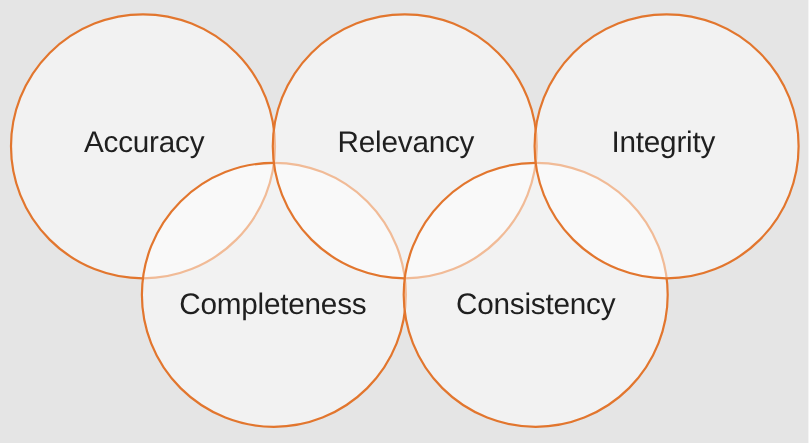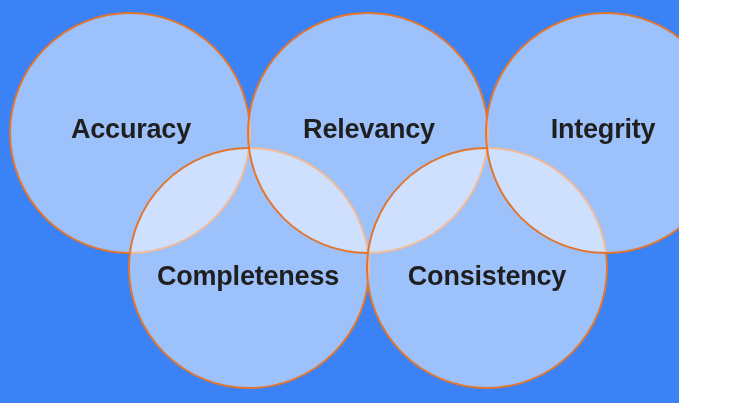--- a/index.html
+++ b/index.html
@@ -2,26 +2,25 @@
 <html><head>
 <meta charset="utf-8">
 <style>
   html, body {
     margin: 0;
     padding: 0;
     background: #ffffff;
   }
   .canvas {
     position: relative;
-    width: 679px;
+    width: 735px;
     height: 403px;
-    background: #3b82f6;
+    background: #e5e5e5;
     overflow: hidden;
     font-family: "Liberation Sans", sans-serif;
-    font-weight: bold;
   }
   .venn-svg { display: block; }
   .venn-circle {
     fill: rgba(255, 255, 255, 0.5); 
     stroke: #E2762E;                
     stroke-width: 2;
   }
   .venn-label {
     font-family: "Liberation Sans", sans-serif;
     font-size: 27px;

